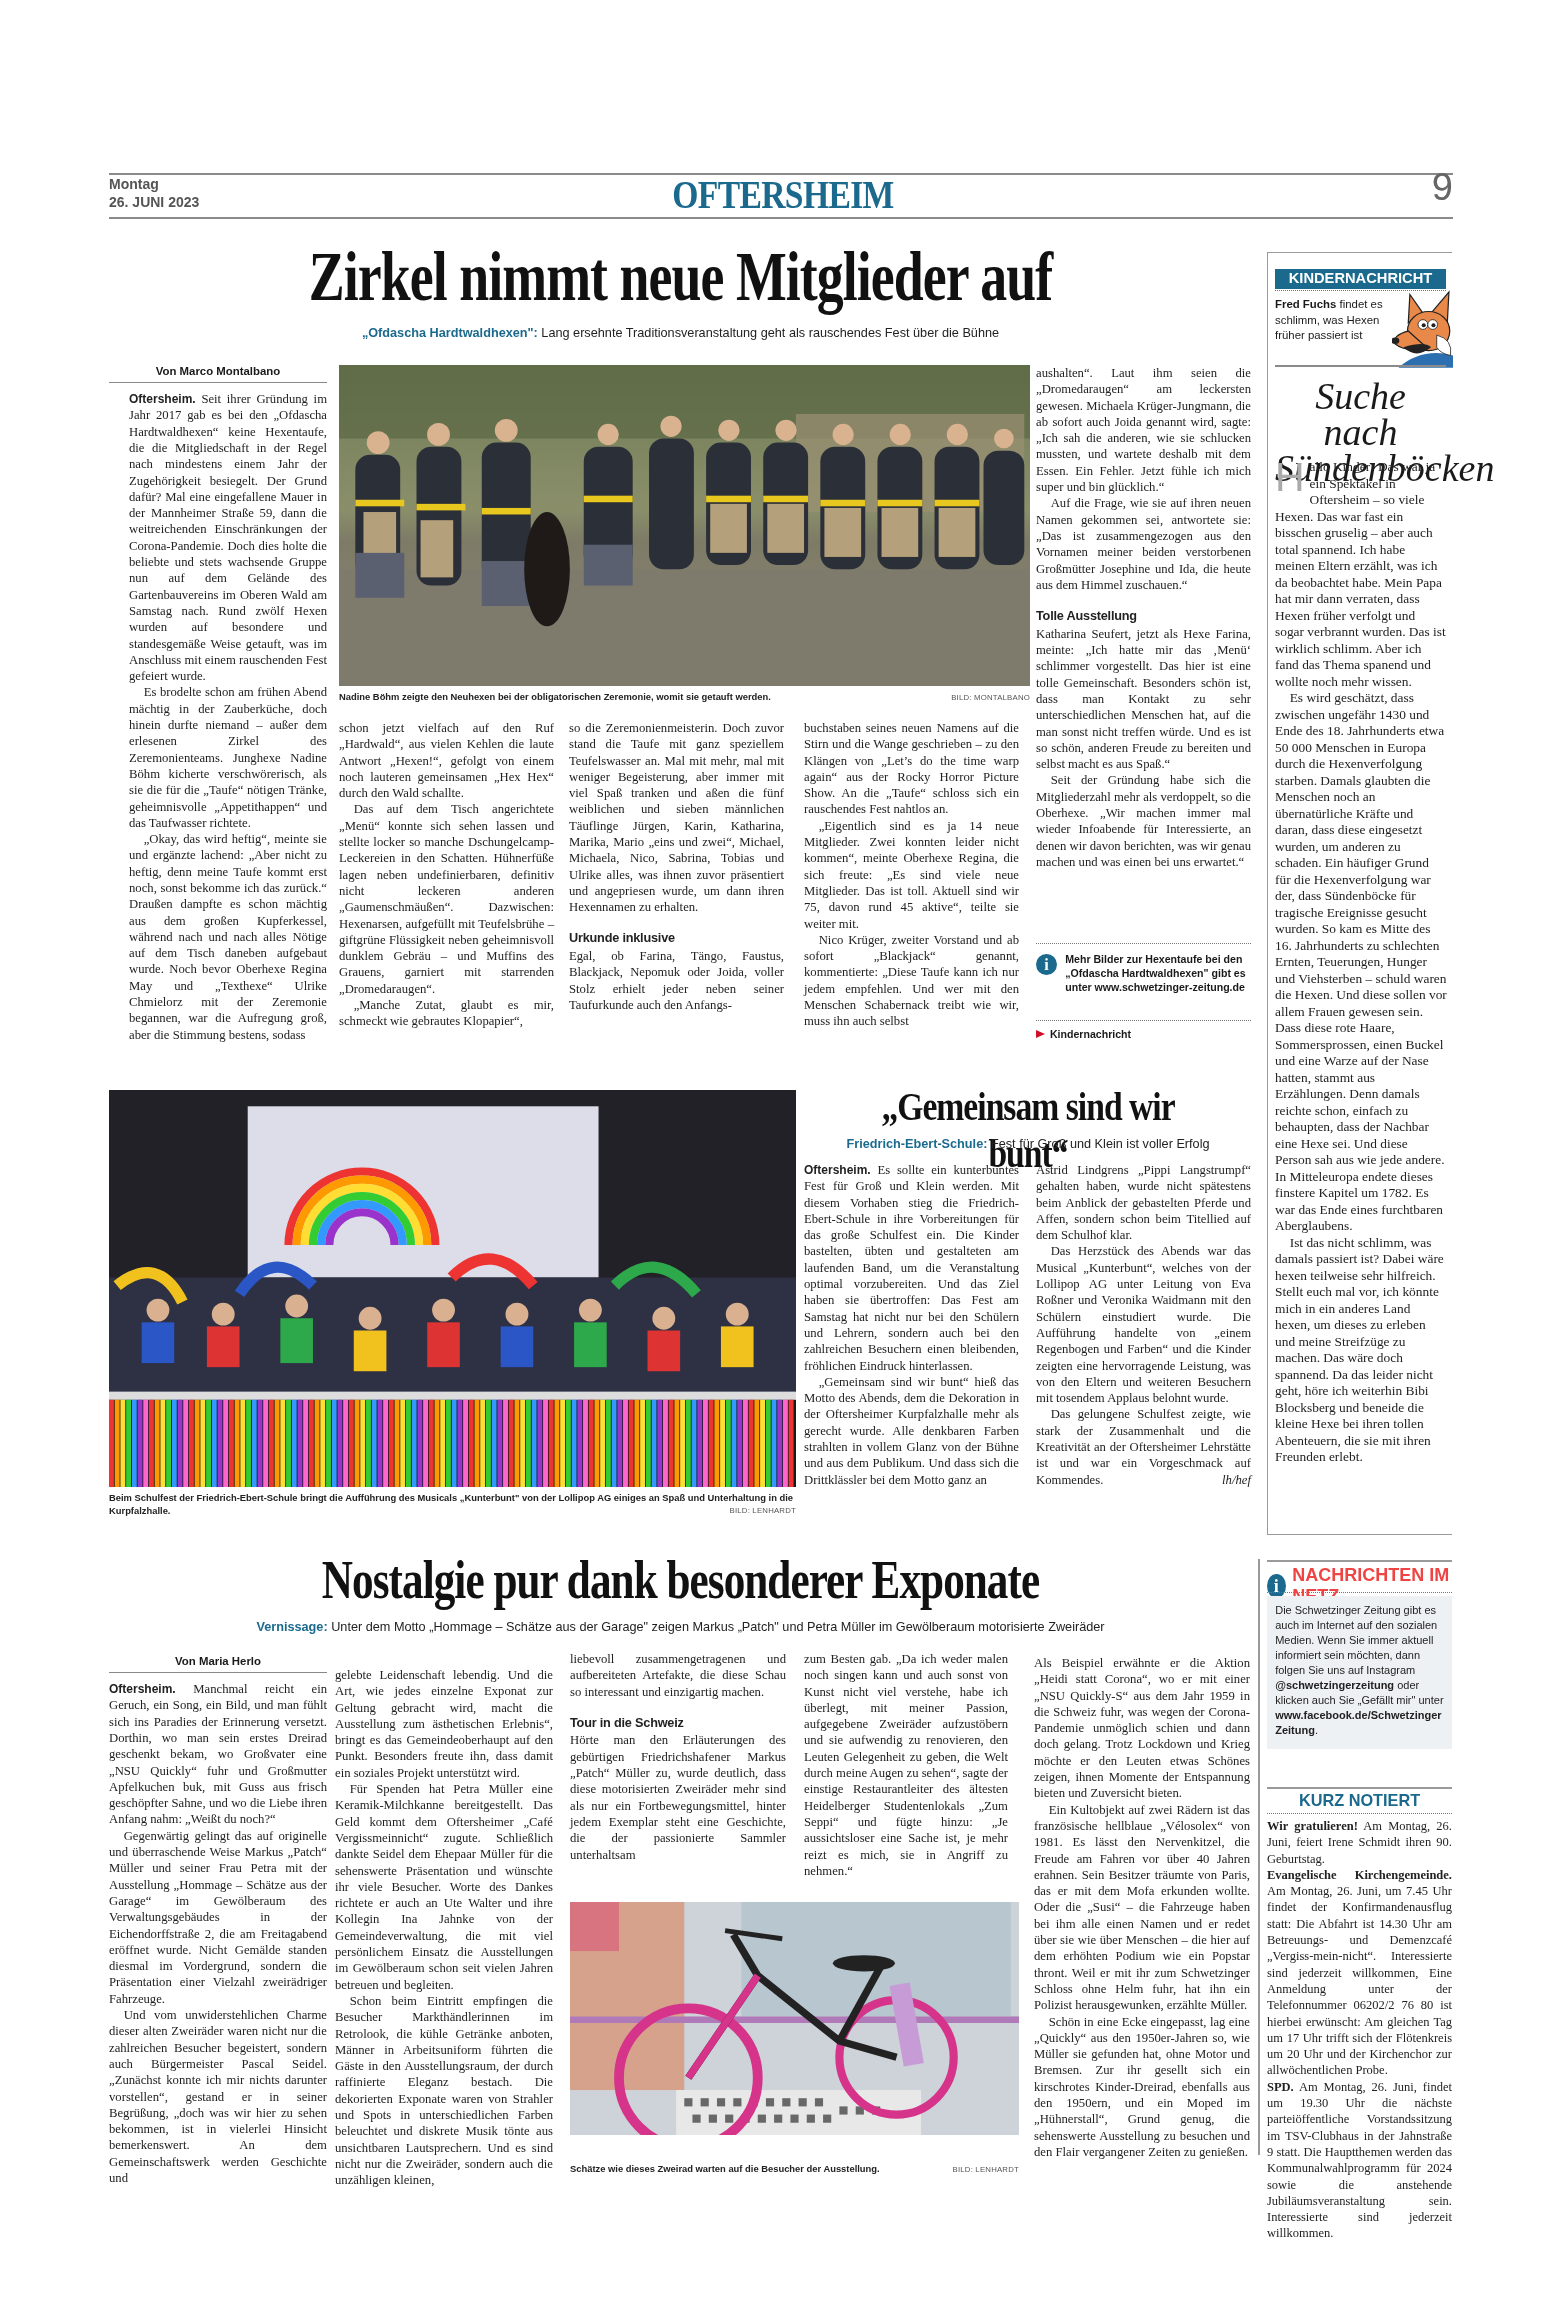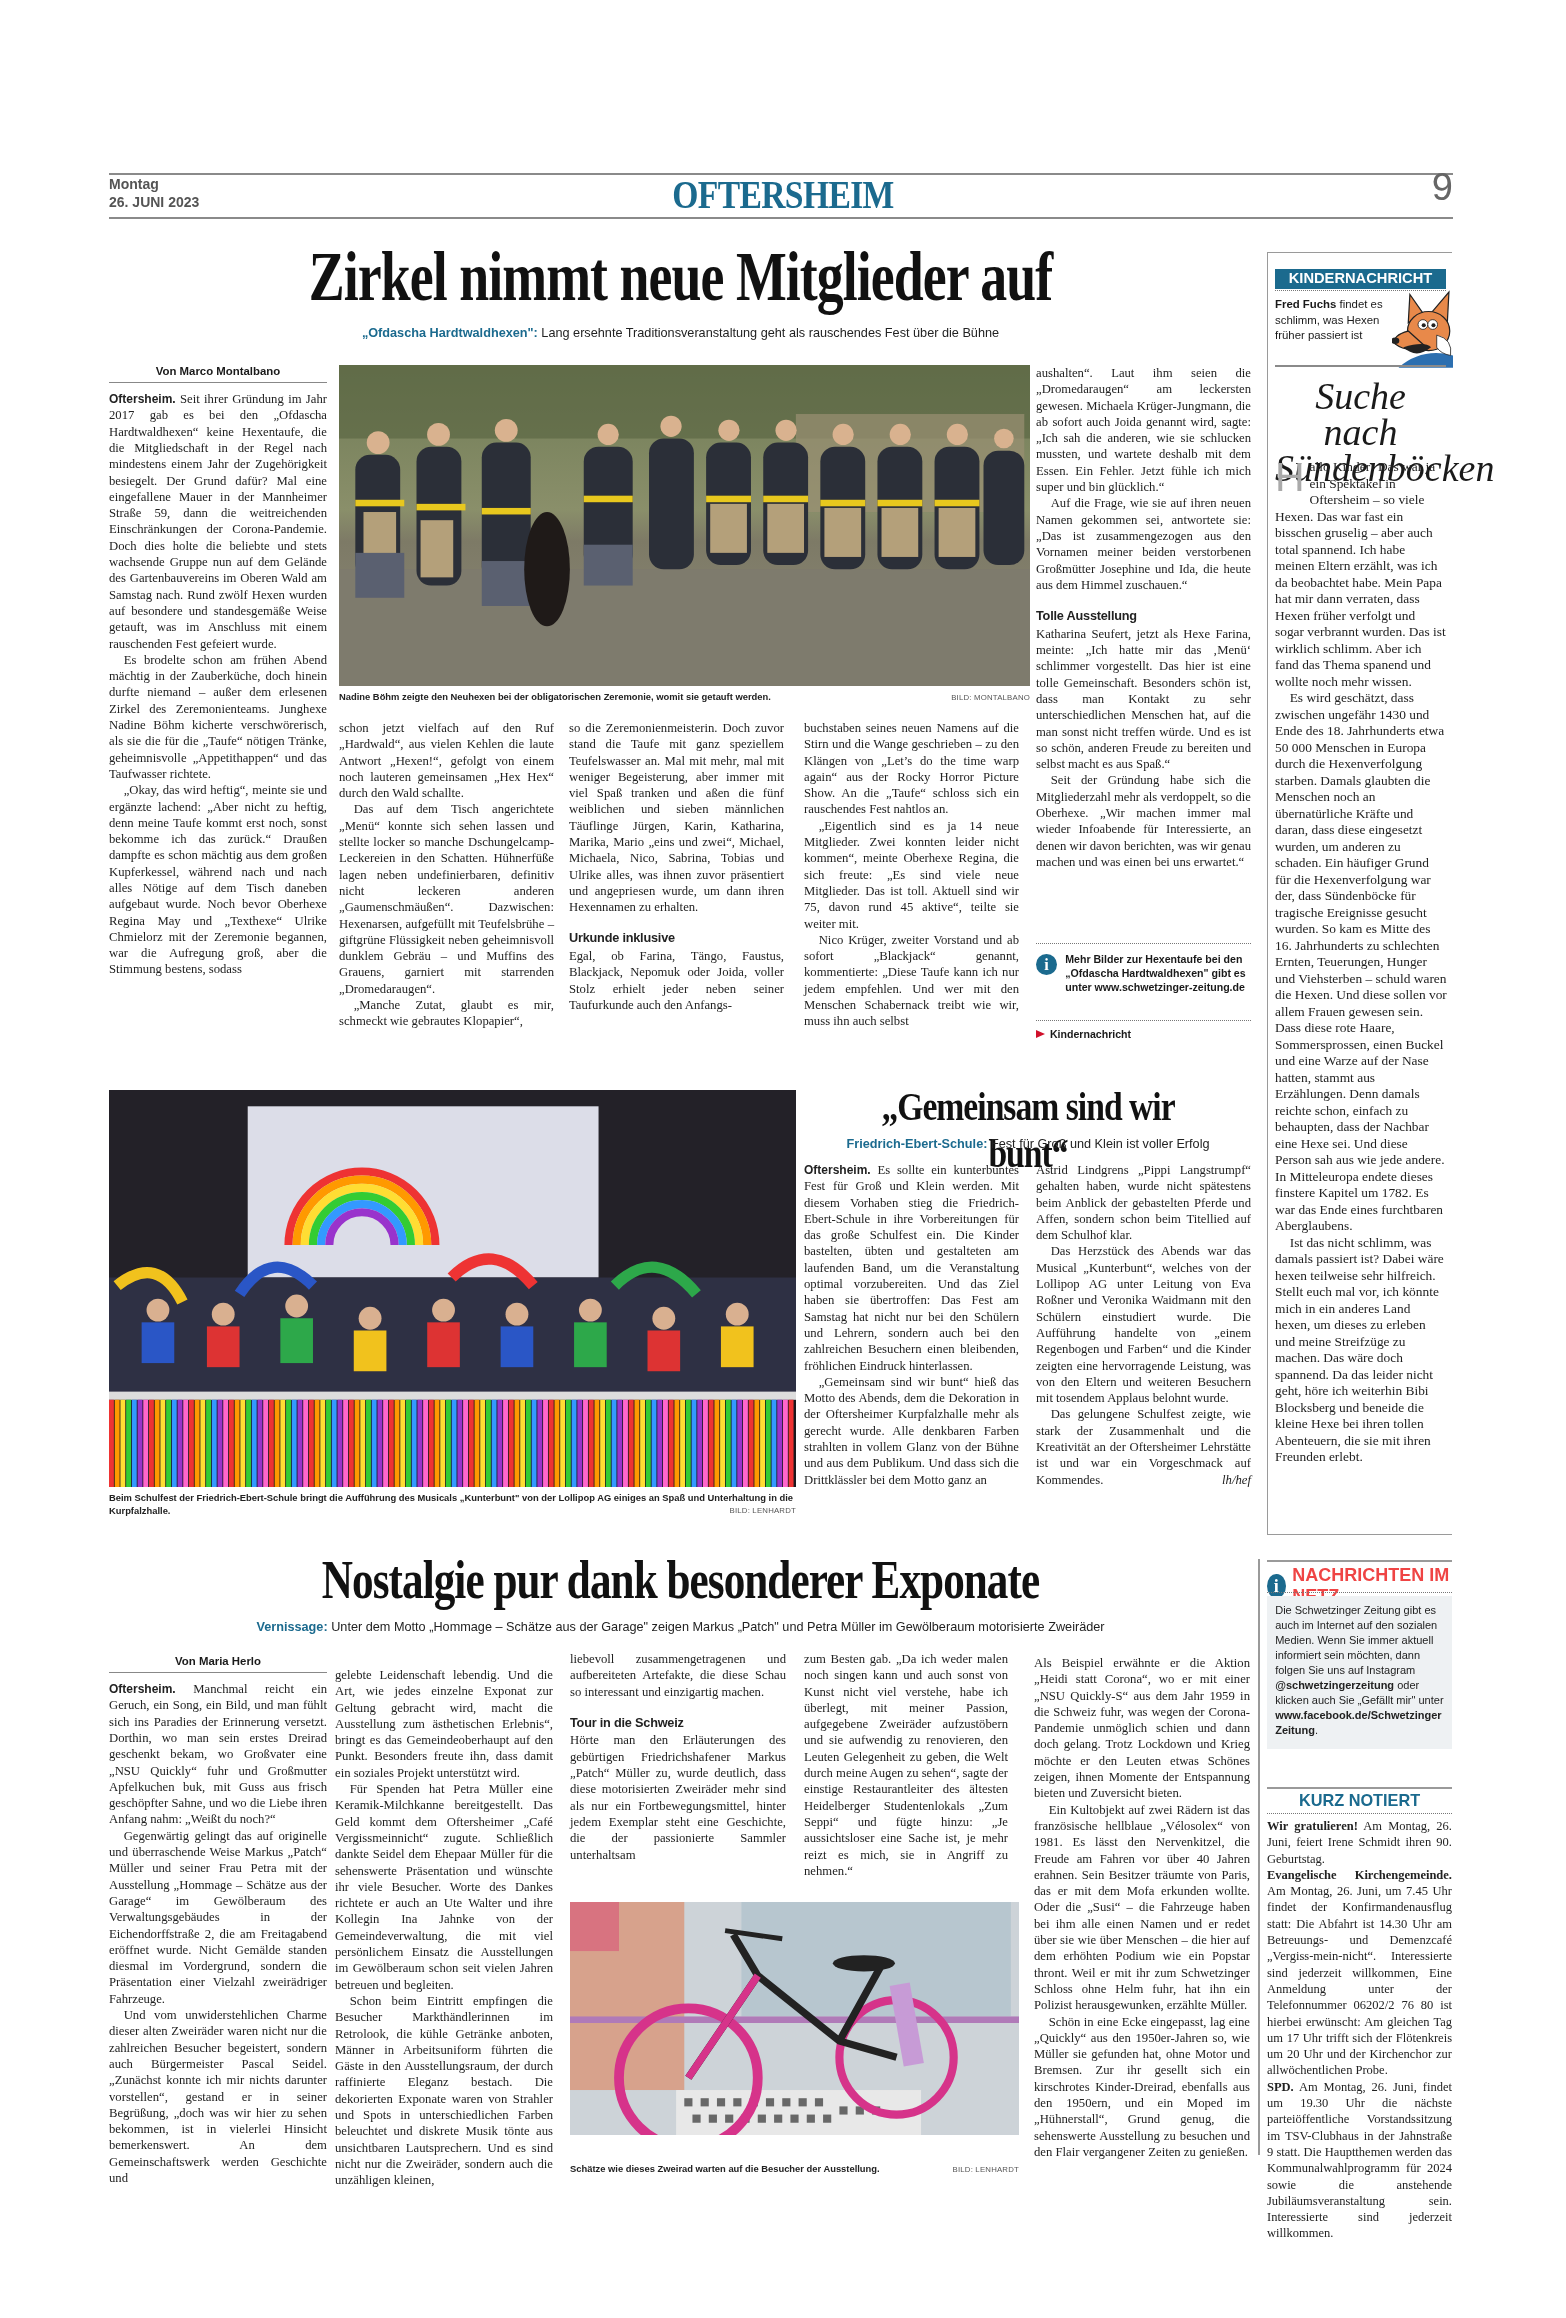--- a/index.html
+++ b/index.html
@@ -39,21 +39,21 @@
 <div class="rule" style="left:109px; top:217px; width:1344px;"></div>
 
 <div class="abs headline" style="left:109px; top:238px; width:1143px; font-size:69px; line-height:78px; transform:scaleX(0.78); transform-origin:center top;">Zirkel nimmt neue Mitglieder auf</div>
 <div class="abs kicker" style="left:109px; top:326px; width:1143px;">
   <span class="k">„Ofdascha Hardtwaldhexen":</span>
   <span>Lang ersehnte Traditionsveranstaltung geht als rauschendes Fest über die Bühne</span>
 </div>
 
 <div class="abs" style="left:109px; top:365px; width:218px;">
   <div class="byline">Von Marco Montalbano</div>
-  <div class="body-text" style="margin-top:8.2px;">
+  <div class="body-text" style="margin-top:8.2px;margin-left:20px;">
     <p class="first"><span class="dateline">Oftersheim.</span> <span>Seit ihrer Gründung im Jahr 2017 gab es bei den „Ofdascha Hardtwaldhexen“ keine Hexentaufe, die die Mitgliedschaft in der Regel nach mindestens einem Jahr der Zugehörigkeit besiegelt. Der Grund dafür? Mal eine eingefallene Mauer in der Mannheimer Straße 59, dann die weitreichenden Einschränkungen der Corona-Pandemie. Doch dies holte die beliebte und stets wachsende Gruppe nun auf dem Gelände des Gartenbauvereins im Oberen Wald am Samstag nach. Rund zwölf Hexen wurden auf besondere und standesgemäße Weise getauft, was im Anschluss mit einem rauschenden Fest gefeiert wurde.</span></p>
     <p>Es brodelte schon am frühen Abend mächtig in der Zauberküche, doch hinein durfte niemand – außer dem erlesenen Zirkel des Zeremonienteams. Junghexe Nadine Böhm kicherte verschwörerisch, als sie die für die „Taufe“ nötigen Tränke, geheimnisvolle „Appetithappen“ und das Taufwasser richtete.</p>
     <p>„Okay, das wird heftig“, meinte sie und ergänzte lachend: „Aber nicht zu heftig, denn meine Taufe kommt erst noch, sonst bekomme ich das zurück.“ Draußen dampfte es schon mächtig aus dem großen Kupferkessel, während nach und nach alles Nötige auf dem Tisch daneben aufgebaut wurde. Noch bevor Oberhexe Regina May und „Texthexe“ Ulrike Chmielorz mit der Zeremonie begannen, war die Aufregung groß, aber die Stimmung bestens, sodass</p>
   </div>
 </div>
 
 <div class="photo" style="left:339px; top:365px; width:691px; height:321px;">
   <svg width="691" height="321" viewBox="0 0 847 393" preserveAspectRatio="none">
     <defs>
       <linearGradient id="g1bg" x1="0" y1="0" x2="0" y2="1">

